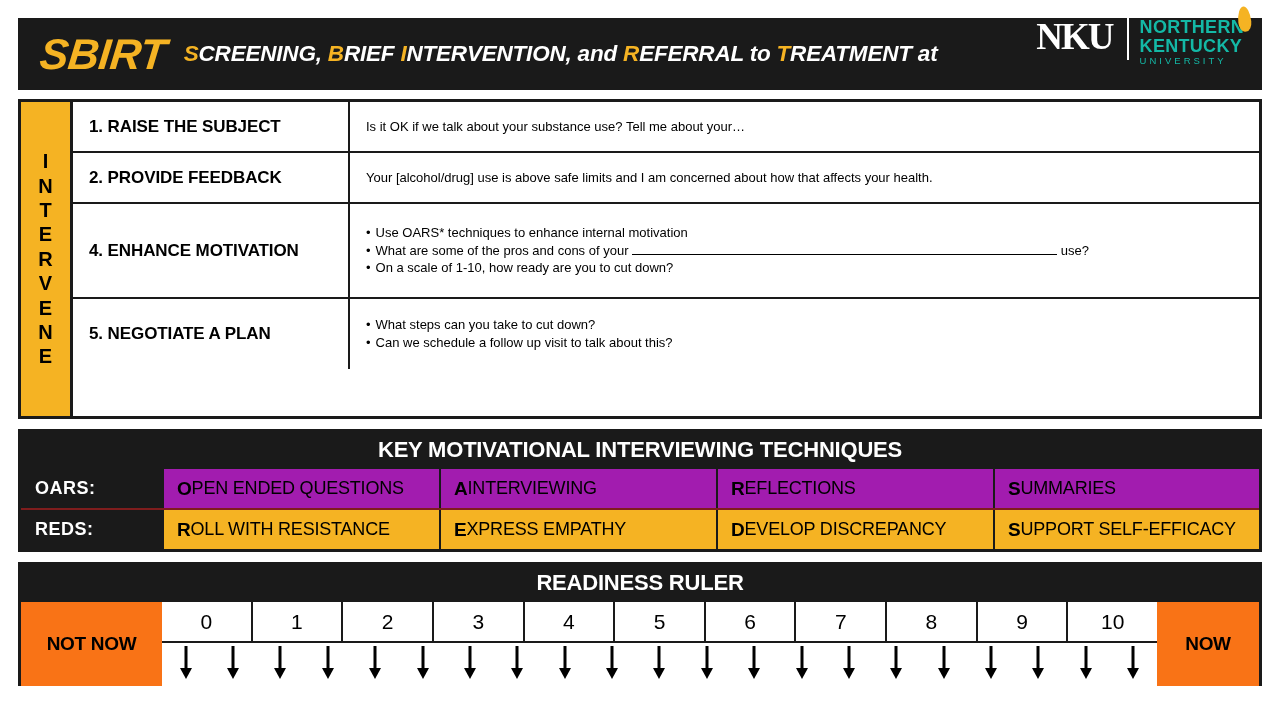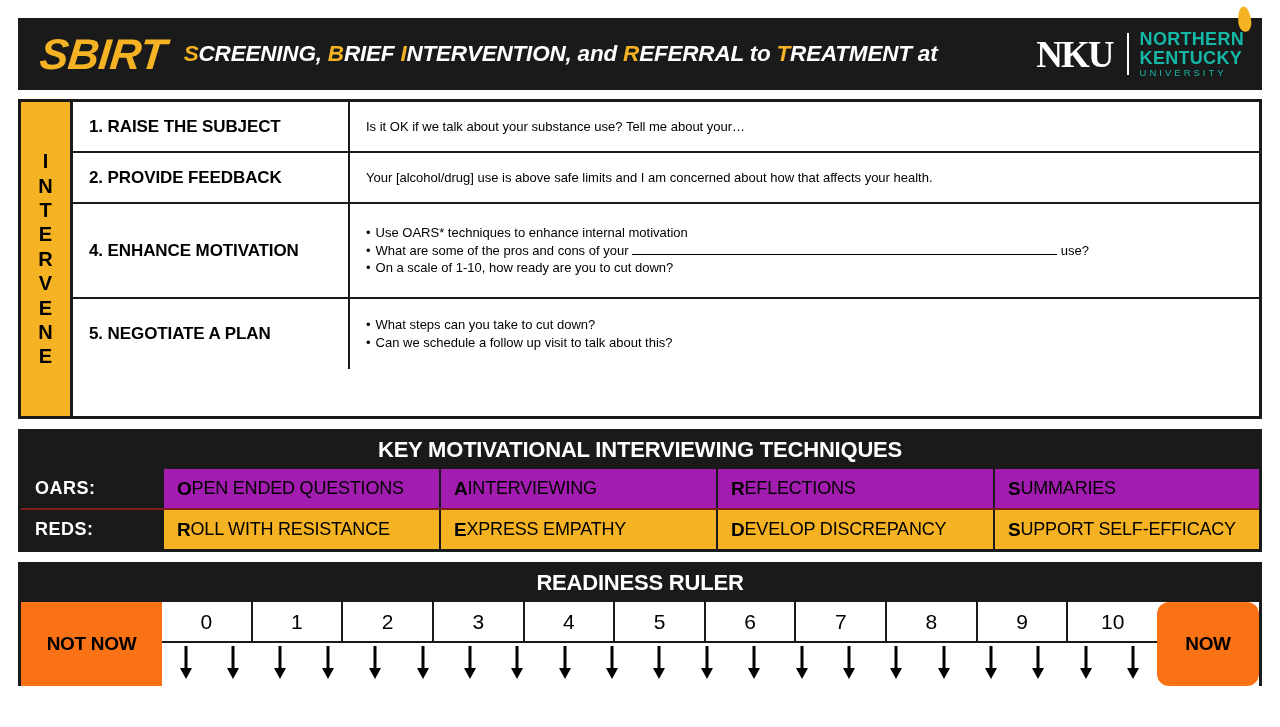--- a/index.html
+++ b/index.html
@@ -49,21 +49,21 @@
     font-weight: bold;
     letter-spacing: -0.2px;
     white-space: nowrap;
     line-height: 1;
     font-style: italic;
   }
   .hdr-title .cap { color: #f5b323; }
   .hdr-logo {
     margin-left: auto;
     display: flex;
-    align-items: center;
+    align-items: flex-start;
     height: 100%;
     padding-right: 4px;
   }
   .nku-mark {
     position: relative;
     color: #ffffff;
     font-size: 37px;
     font-weight: bold;
     letter-spacing: -2px;
     line-height: 1;
@@ -246,21 +246,21 @@
     width: 141px;
     flex: 0 0 141px;
     background: #f97316;
     display: flex;
     align-items: center;
     justify-content: center;
     font-size: 19px;
     font-weight: bold;
     letter-spacing: -0.3px;
   }
-  .rr-end.right { width: 102px; flex: 0 0 102px; border-radius: 12px; }
+  .rr-end.right { width: 102px; flex: 0 0 102px; }
   .rr-scale {
     flex: 1 1 auto;
     display: flex;
     flex-direction: column;
   }
   .rr-numbers {
     display: flex;
     height: 39px;
     border-bottom: 2px solid #1a1a1a;
   }

